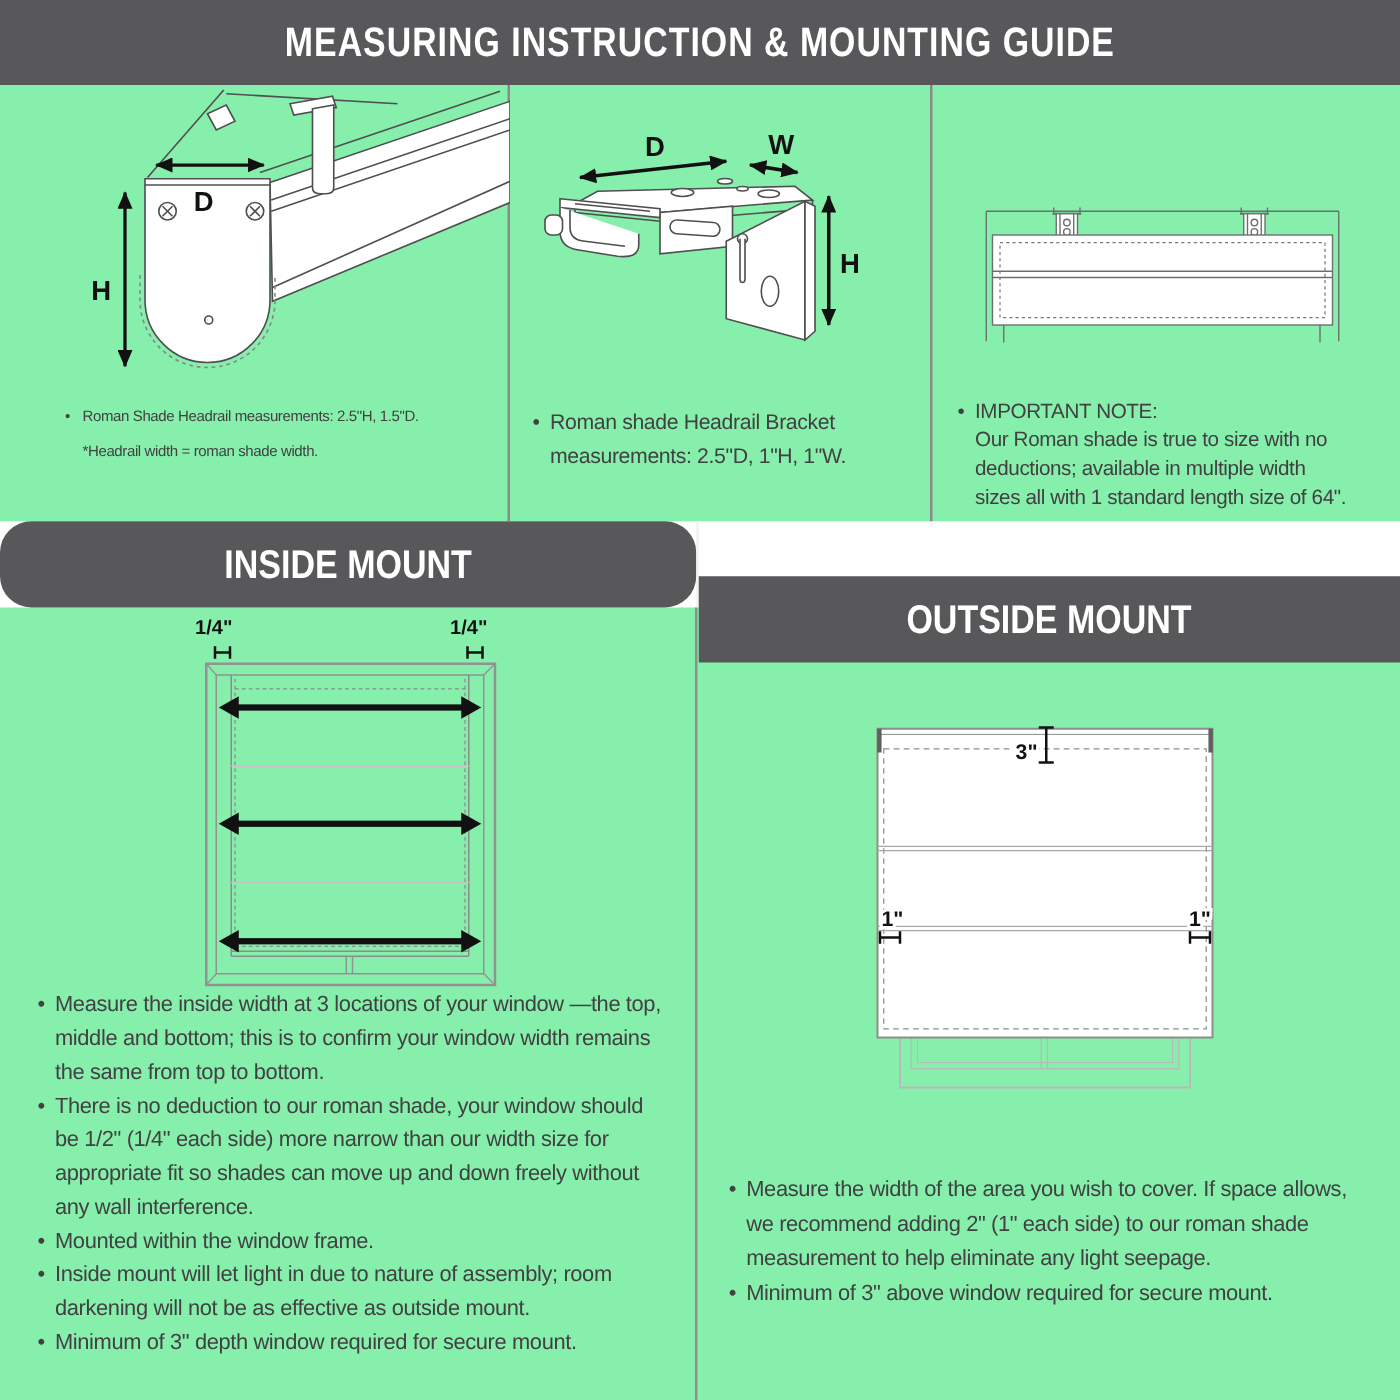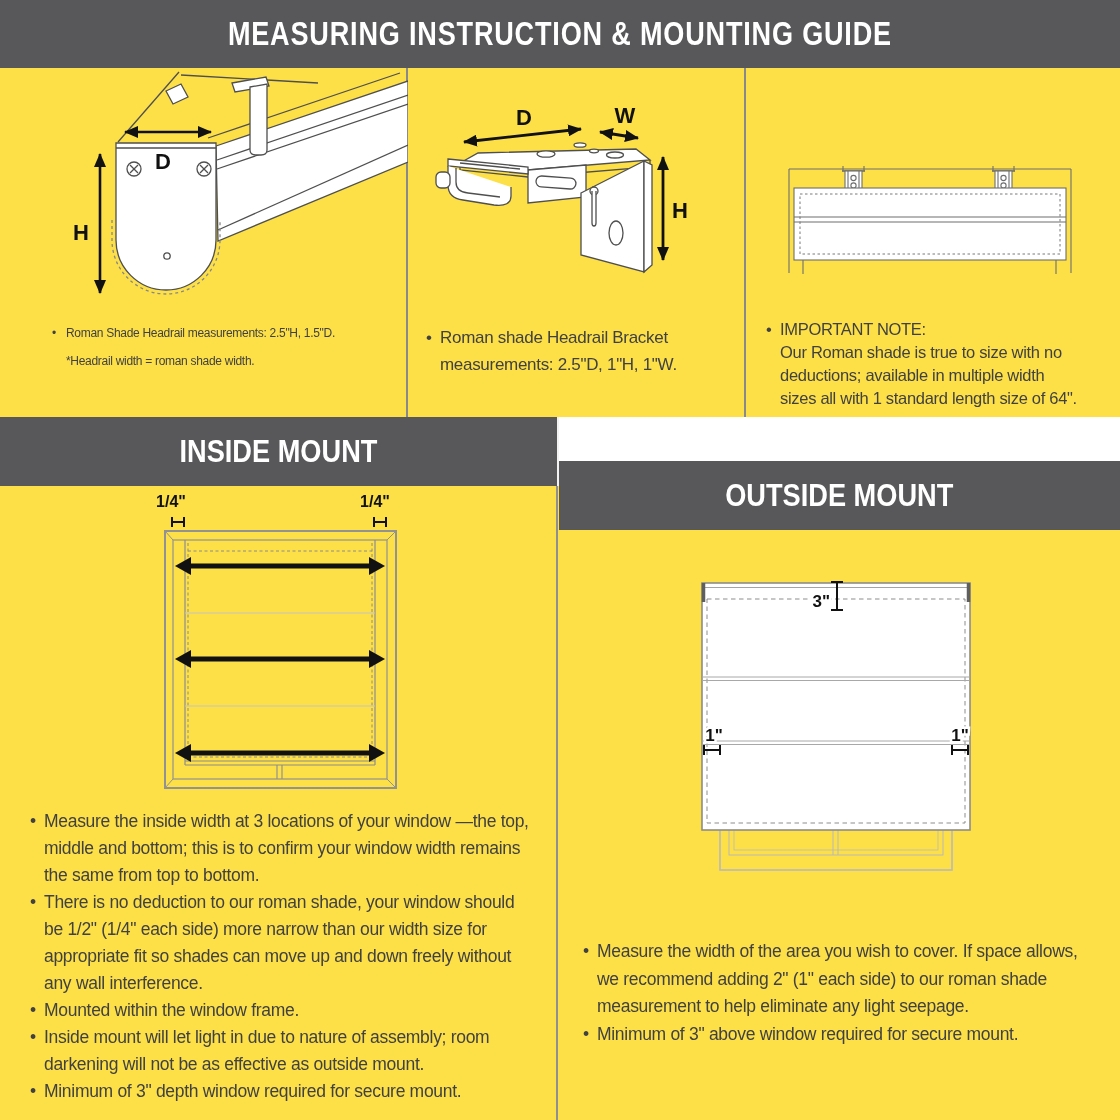--- a/index.html
+++ b/index.html
@@ -1,16 +1,16 @@
 <!DOCTYPE html>
 <html><head>
 <meta charset="utf-8">
 <style>
   html,body{margin:0;padding:0;background:#ffffff;}
-  .page{position:relative;width:1120px;height:1120px;background:#fde047;overflow:hidden;
+  .page{position:relative;width:1120px;height:1120px;background:#86efac;overflow:hidden;
         font-family:"Liberation Sans","DejaVu Sans",sans-serif;color:#3f3f3f;}
   
   .banner{background:#58585a;display:flex;align-items:center;justify-content:center;}
   .banner .btxt{color:#fff;font-weight:bold;white-space:nowrap;transform:scaleX(0.82);transform-origin:center;}
   .main-banner{height:68px;}
   .main-banner .btxt{font-size:33px;letter-spacing:1px;}
   
   .top-section{display:flex;height:349px;}
   .col{box-sizing:border-box;position:relative;}
   .col1{width:408px;border-right:2px solid #898989;}
@@ -20,33 +20,33 @@
   .bullets{list-style:none;margin:0;padding:0;}
   .bullets li{position:relative;padding-left:14px;}
   .bullets li::before{content:"\2022";position:absolute;left:0;top:0;}
   .col1 .bullets{margin-top:6px;padding-left:52px;padding-right:44px;font-size:12px;line-height:28px;}
   .col2 .bullets{margin-top:9px;padding-left:18px;padding-right:34px;font-size:17px;line-height:27px;}
   .col3 .bullets{margin-top:33px;padding-left:20px;padding-right:42px;font-size:16.5px;line-height:23px;}
   .bullets{letter-spacing:-0.3px;color:#414141;}
   
   .mid-banners{display:flex;height:69px;background:#fff;}
   .mid-banners .half-banner{height:69px;}
-  .mid-banners .hb-left{width:557px;}
+  .mid-banners .hb-left{width:557px;border-radius:25px;}
   .mid-banners .vgap{width:2px;background:#f2f2f2;}
   .mid-banners .hb-right{flex:1;margin-top:44px;}
   .half-banner .btxt{font-size:32px;transform:scaleX(0.85);}
   
   .bottom-section{display:flex;height:634px;}
   .bhalf{box-sizing:border-box;position:relative;}
   .inside-half{width:558px;border-right:2px solid #8f8f8f;}
   .outside-half{flex:1;}
   .bhalf svg{display:block;}
   .inside-half > svg{margin:4px 0 0 134px;}
   .outside-half > svg{margin:74px 0 0 111px;}
-  .inside-half .bullets{margin-top:18px;padding-left:30px;padding-right:24px;font-size:17.5px;line-height:27px;}
+  .inside-half .bullets{padding-left:30px;padding-right:24px;font-size:17.5px;line-height:27px;}
   .outside-half .bullets{margin-top:66px;padding-left:25px;padding-right:22px;font-size:17.5px;line-height:27.5px;}
   
   .dimlabel{font-family:"Liberation Sans","DejaVu Sans",sans-serif;font-weight:bold;fill:#111;}
   .halo{paint-order:stroke;stroke:#fff;stroke-width:5px;}
 </style>
 </head>
 <body>
 
 <div class="page">
 

